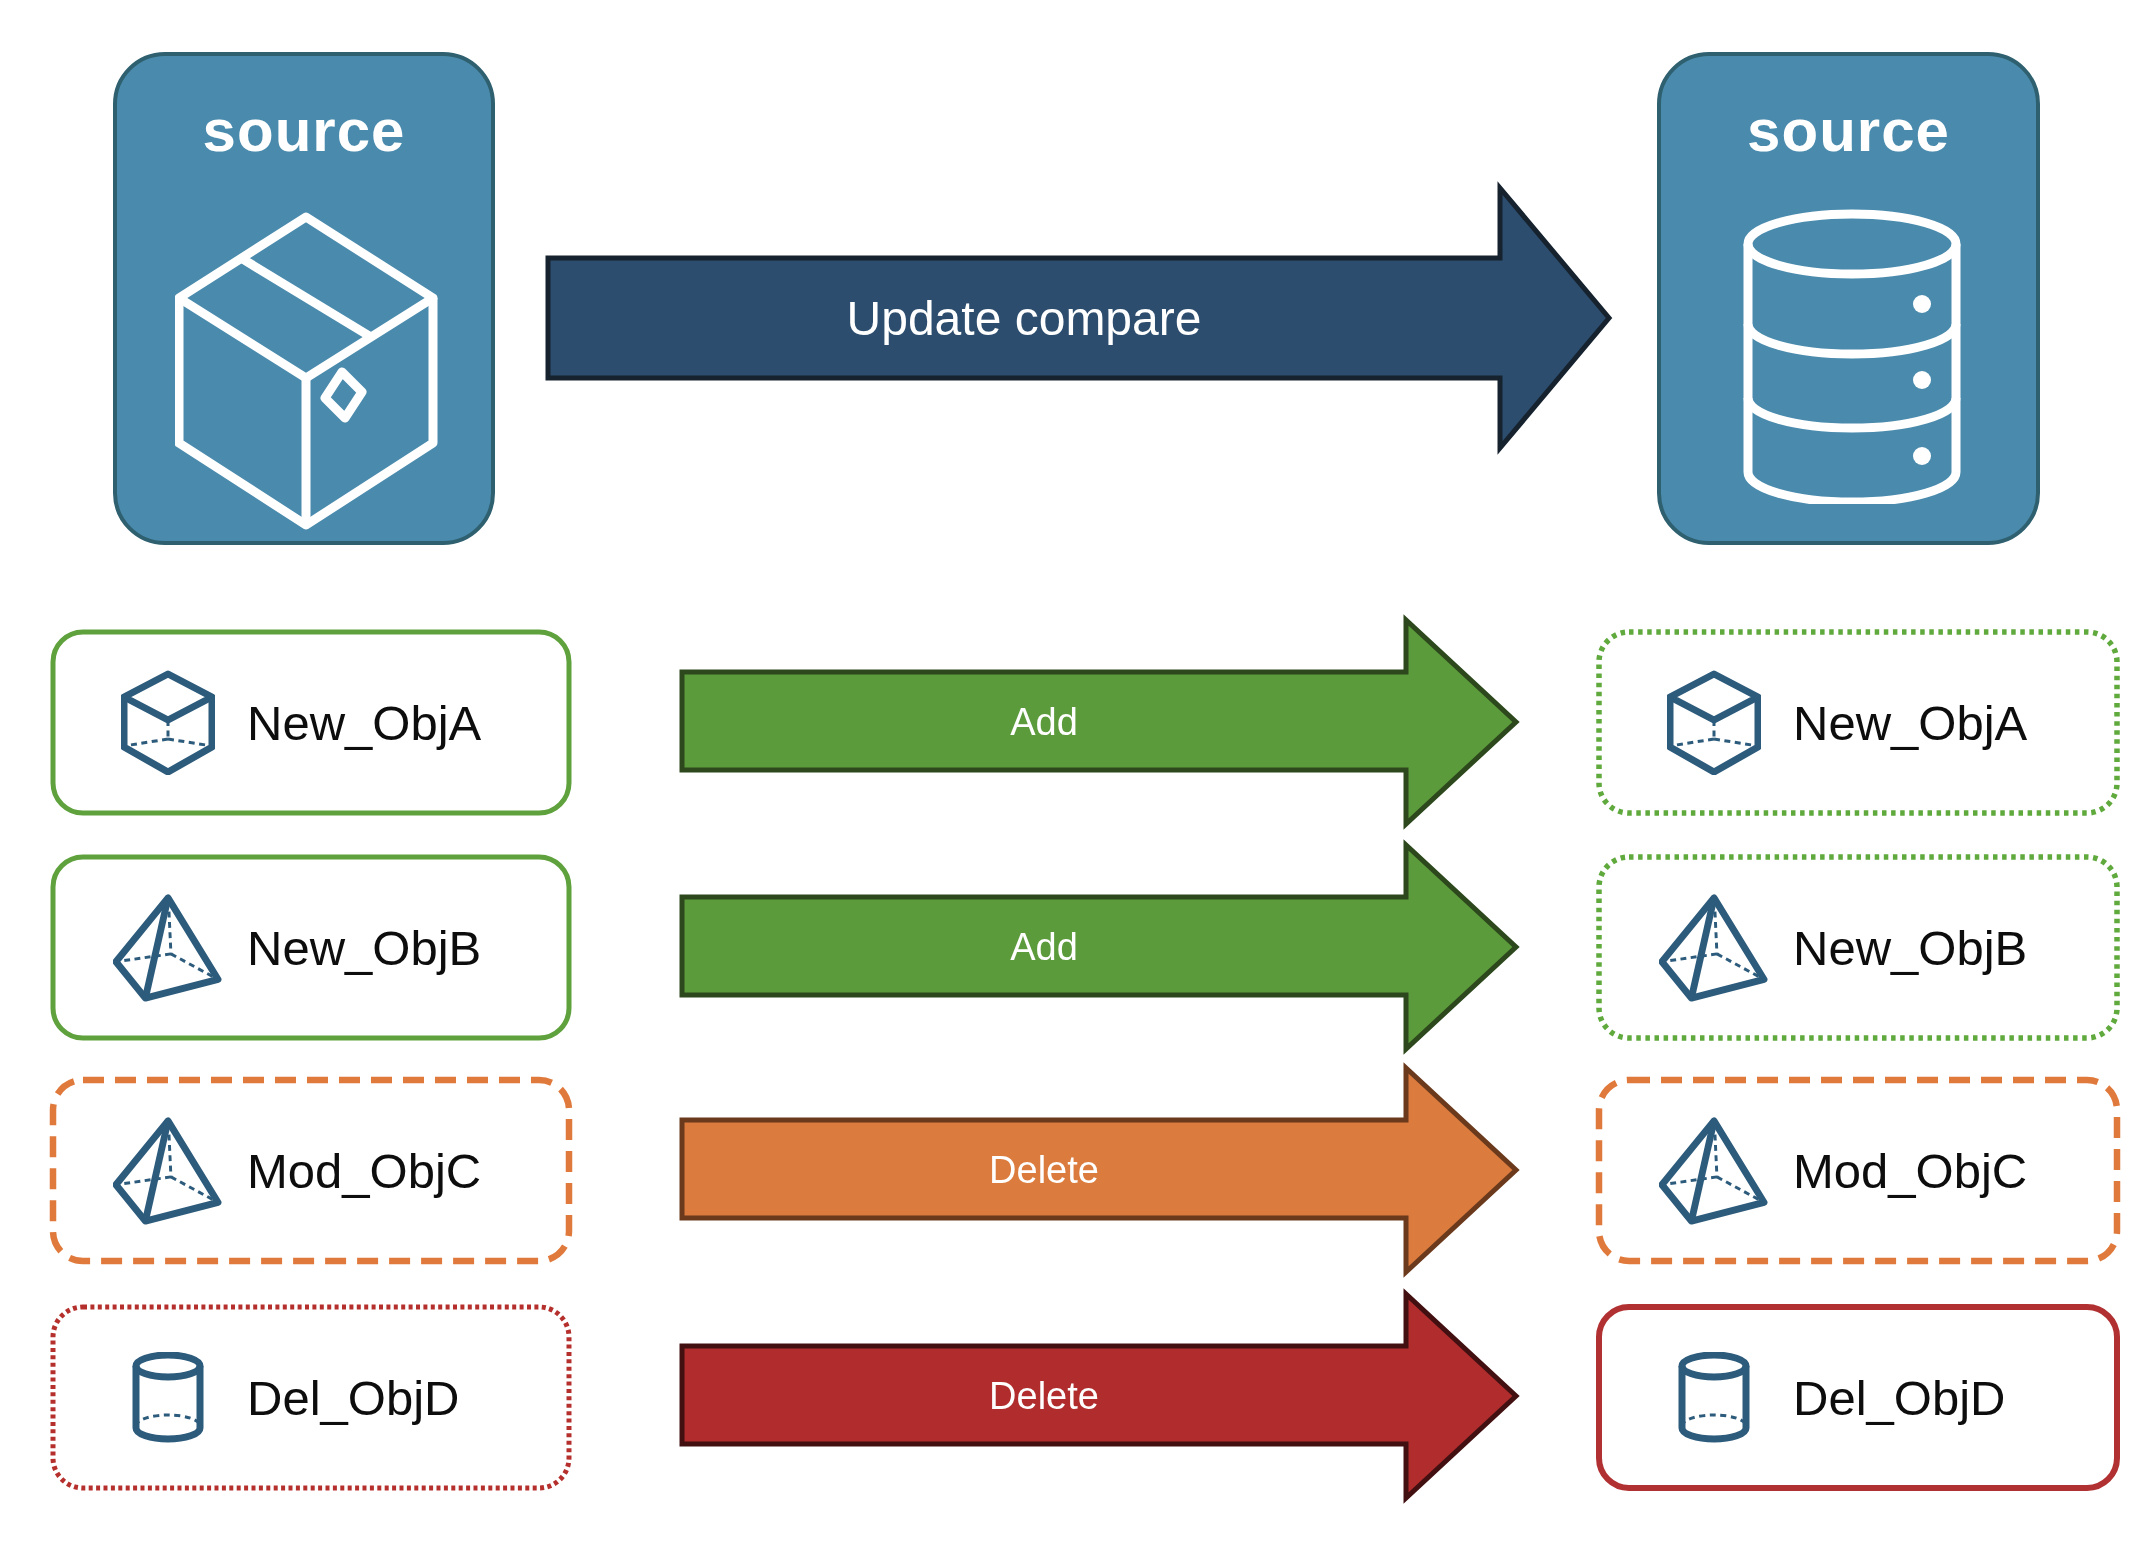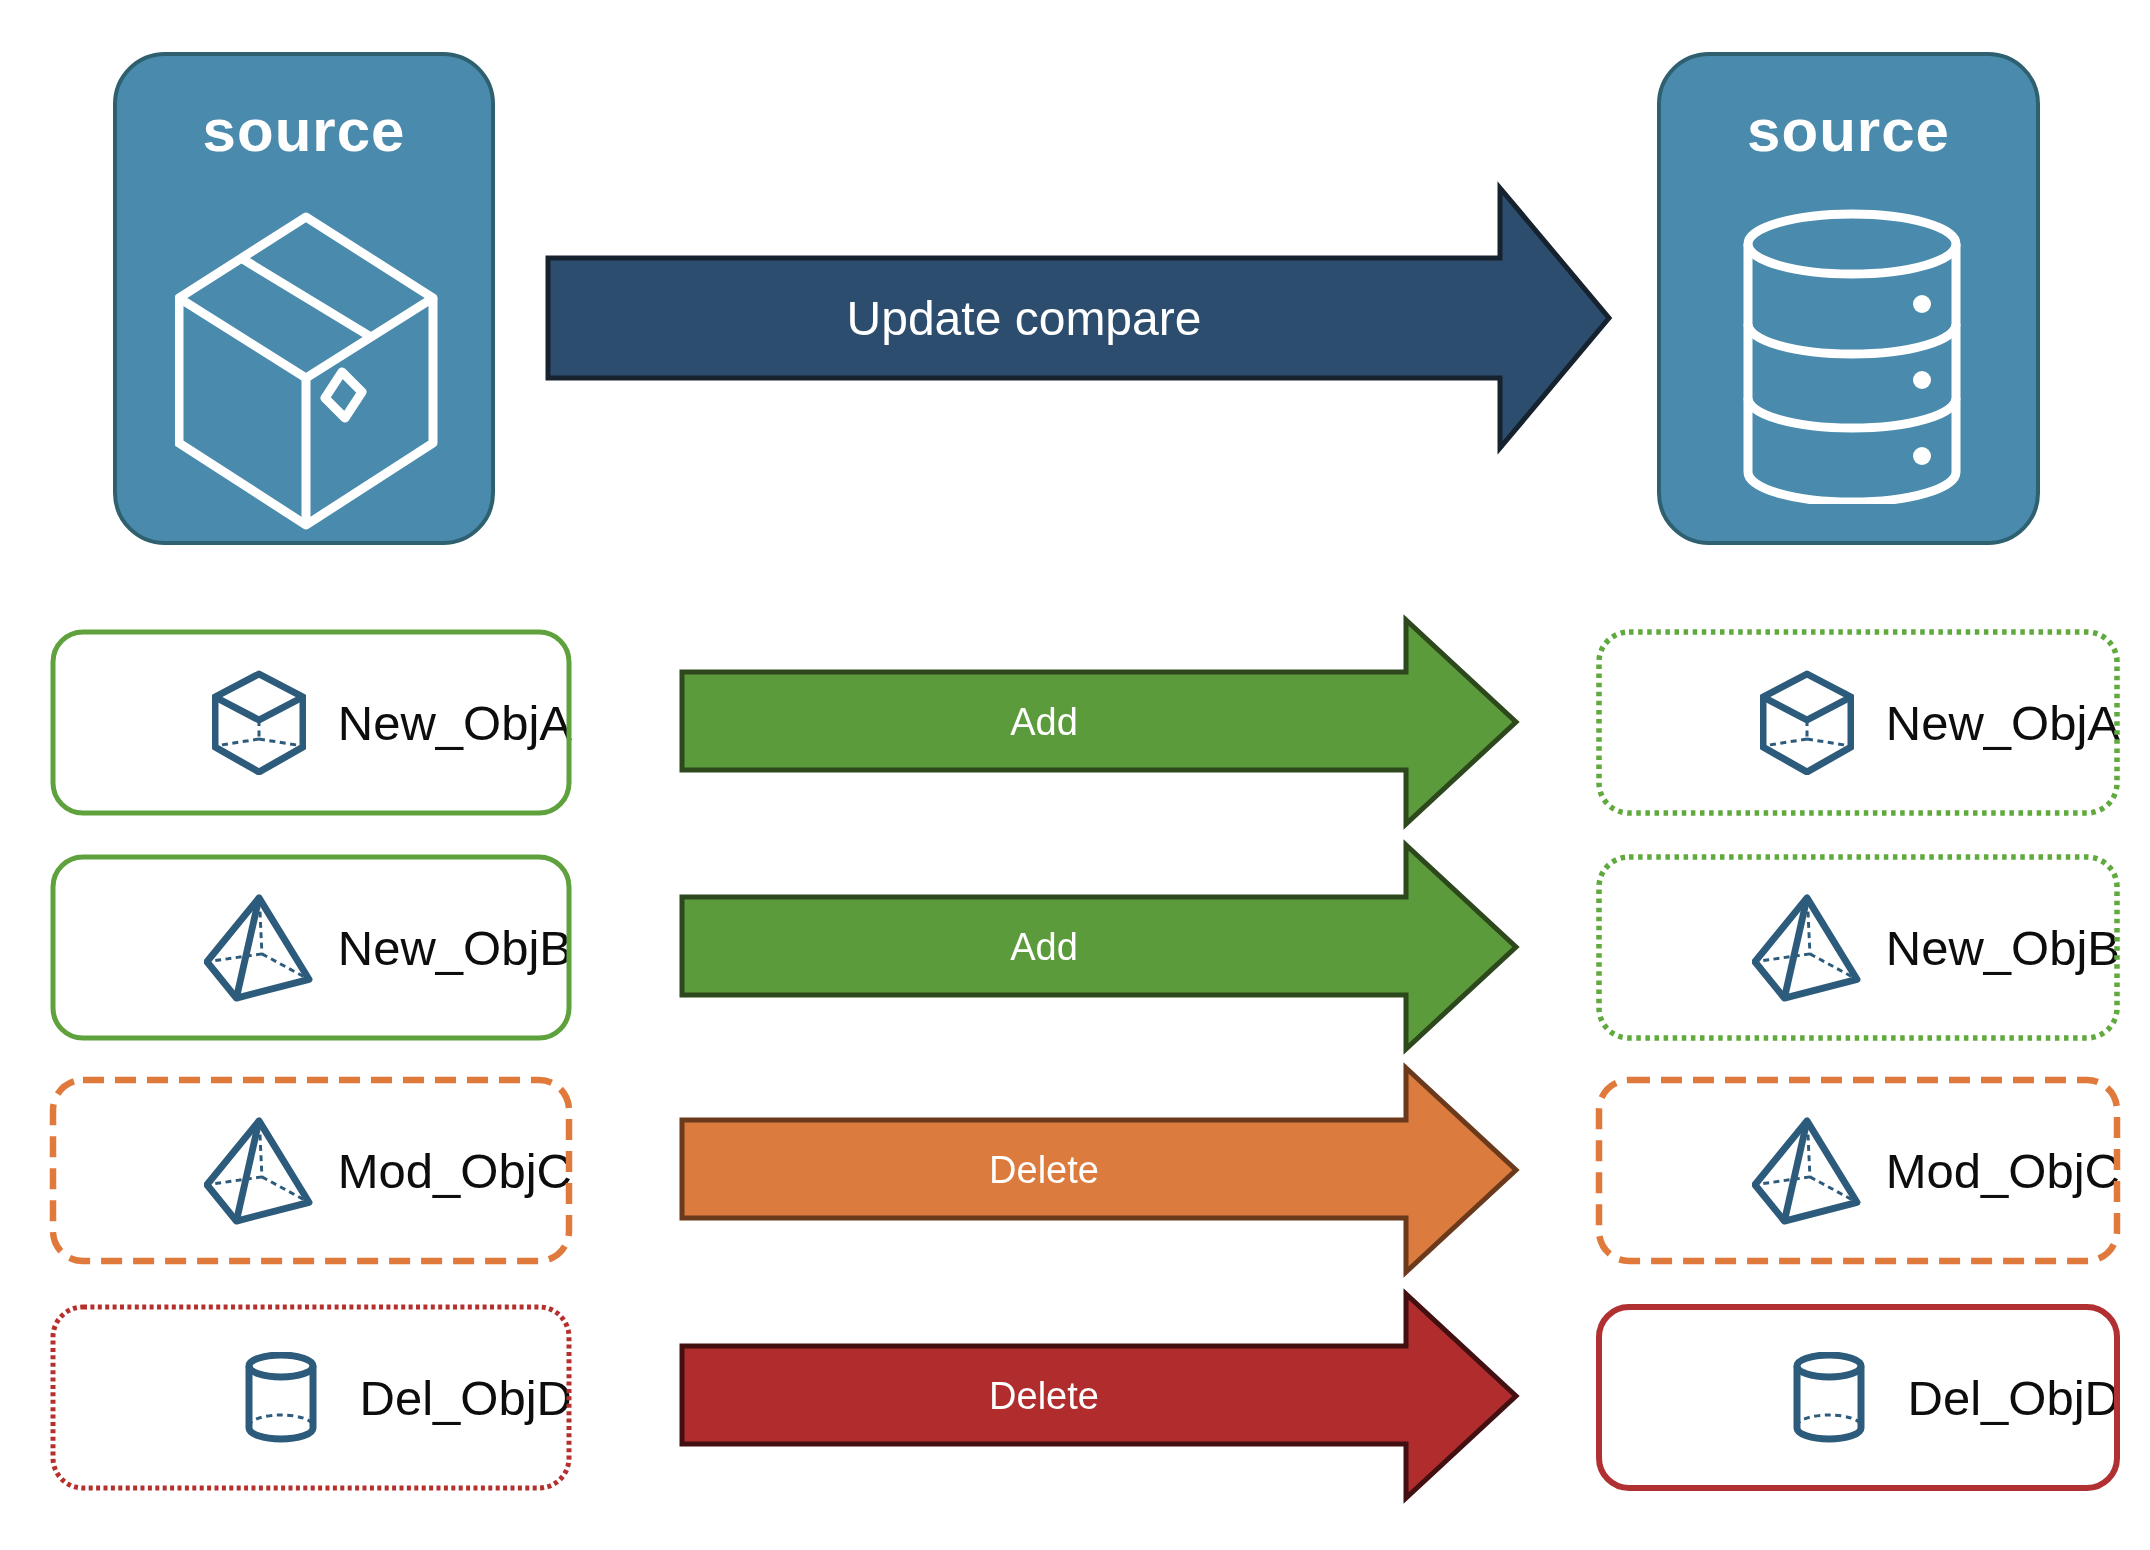--- a/index.html
+++ b/index.html
@@ -49,21 +49,20 @@
 
   
   .obj-box {
     position: absolute;
     width: 522px;
     height: 187px;
     display: flex;
     align-items: center;
     padding-left: 63px;
     box-sizing: border-box;
-    justify-content: flex-end;
   }
   .obj-box.right { width: 524px; }
   .box-border {
     position: absolute;
     left: 0; top: 0; width: 100%; height: 100%;
     overflow: visible;
   }
   .bd-green-solid  { fill: none; stroke: #5FA23D; stroke-width: 5; }
   .bd-green-dotted { fill: none; stroke: #5FA93D; stroke-width: 5.5; stroke-dasharray: 4.5 4.6; }
   .bd-orange-dash  { fill: none; stroke: #E07A3C; stroke-width: 6.5; stroke-dasharray: 21 11; }

